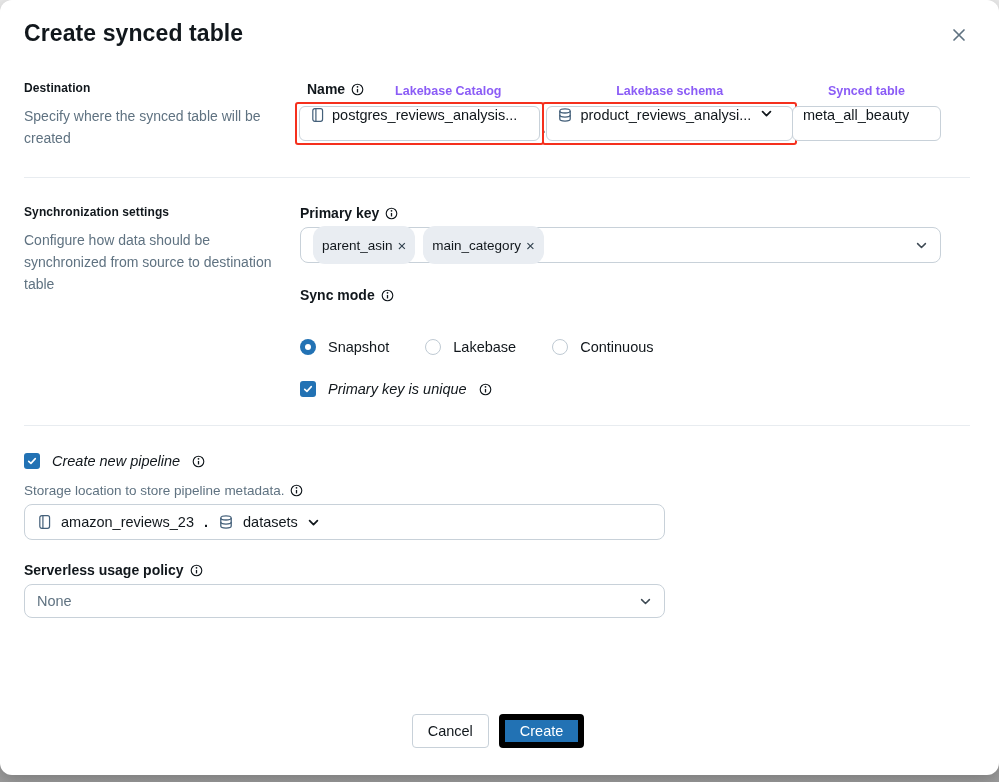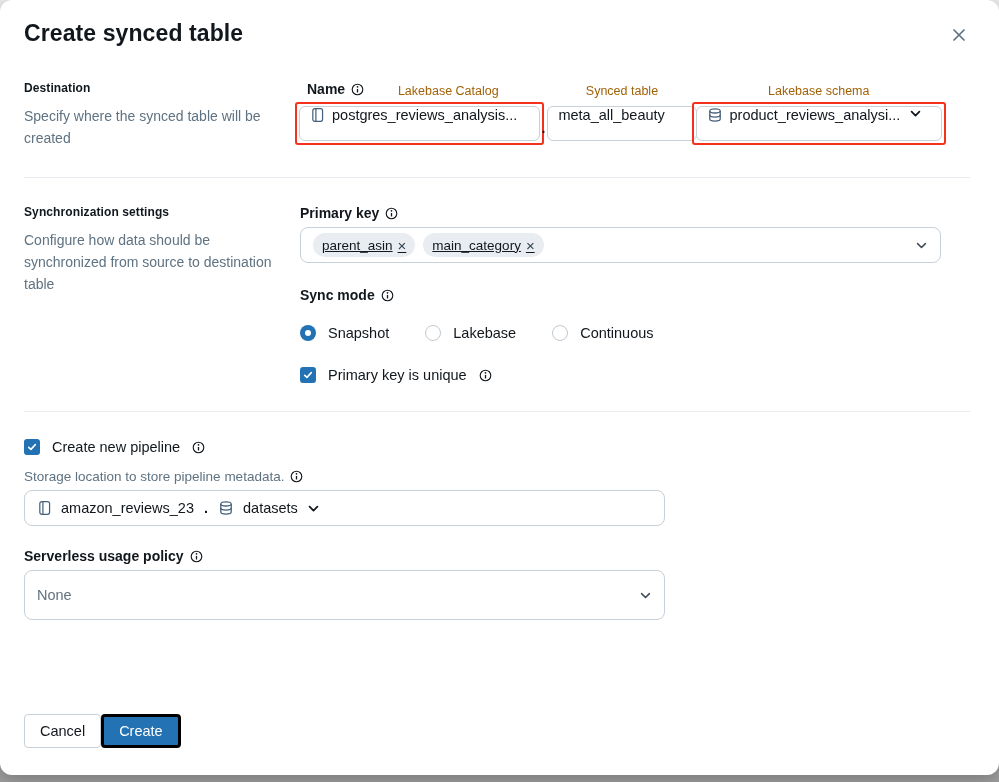--- a/index.html
+++ b/index.html
@@ -25,21 +25,21 @@
   
   .section { display:flex; }
   .section-left { width:276px; flex-shrink:0; padding-right:20px; }
   .section-left h2 { font-size:12px; font-weight:700; margin-bottom:10px; letter-spacing:.1px; }
   .section-desc { font-size:14px; line-height:22px; color:#5F7281; max-width:250px; }
   .section-right { width:641px; flex-shrink:0; }
   .divider { border:none; border-top:1px solid #E8ECF0; margin:28px 0 27px 0; width:946px; }
   
   .field-label { font-size:14px; font-weight:700; display:flex; align-items:center; gap:6px; }
   .muted-label { font-size:13.5px; color:#5F7281; display:flex; align-items:center; gap:6px; }
-  .red-label { font-size:12.5px; font-weight:400; color:#a16207; }
+  .red-label { font-size:12.5px; font-weight:700; color:#8b5cf6; }
   
   .name-row { display:flex; align-items:flex-start; }
   .fgroup { display:flex; flex-direction:column; }
   .fgroup .flabel { position:relative; height:19px; margin-bottom:2px; text-align:center; }
   .fgroup .flabel .abs-left { position:absolute; left:7px; top:0; }
   .g1 { width:240px; }
   .g2 { width:246px; }
   .g3 { width:150px; margin-left:auto; }
   .red-box { border:2px solid #F5301D; padding:2px; margin:0 -5px; border-radius:3px; }
   .field {
@@ -50,47 +50,47 @@
   }
   .field .val { overflow:hidden; text-overflow:clip; white-space:nowrap; }
   .dot-sep { align-self:flex-end; padding:0 2px 9px 3px; font-size:14px; font-weight:700; color:#11171C; }
   .g3 .field { margin-top:4px; }
   
   .multiselect {
     height:36px; border:1px solid #C8D1D9; border-radius:8px;
     display:flex; align-items:center; gap:8px; padding:0 12px;
   }
   .chip {
-    background:#E9EDF2; border-radius:12px; height:24px;
+    background:#E9EDF2; border-radius:12px; height:38px;
     display:flex; align-items:center; gap:5px; padding:0 9px;
-    font-size:13.5px; color:#11171C;text-decoration:underline;
+    font-size:13.5px; color:#11171C;
   }
   .chip .x { font-size:15px; line-height:1; color:#30404d; cursor:pointer; }
   .ms-chevron { margin-left:auto; display:flex; }
   
-  .radio-row { display:flex; align-items:flex-end; gap:36px; margin-top:22px; }
+  .radio-row { display:flex; align-items:flex-end; gap:36px; margin-top:36px; }
   .radio-item { display:flex; align-items:center; gap:12px; font-size:14.5px; cursor:pointer; }
   .radio-dot { width:16px; height:16px; border-radius:50%; border:1px solid #BFCAD3; background:#fff; flex-shrink:0; }
   .radio-dot.selected { border:none; background:#2272B4; position:relative; }
   .radio-dot.selected::after { content:""; position:absolute; left:5px; top:5px; width:6px; height:6px; border-radius:50%; background:#fff; }
-  .check-row { display:flex; align-items:center; gap:12px; font-size:14.5px; cursor:pointer; }
+  .check-row { display:flex; align-items:center; gap:12px; font-size:14.5px; cursor:pointer;font-style:italic; }
   .checkbox { width:16px; height:16px; border-radius:3px; background:#2272B4; display:flex; align-items:center; justify-content:center; flex-shrink:0; }
   
   .select-field {
-    height:50px; border:1px solid #C8D1D9; border-radius:8px;
+    height:34px; border:1px solid #C8D1D9; border-radius:8px;
     display:flex; align-items:center; gap:6px; padding:0 12px; font-size:14.5px;
   }
   .select-field .placeholder { color:#5F7281; }
   .sf-chevron { margin-left:auto; display:flex; }
   .inline-chip-sep { font-weight:700; margin:0 1px; }
   
-  .modal-footer { margin-top:auto; display:flex; justify-content:flex-start; }
+  .modal-footer { margin-top:auto; display:flex; justify-content:center; gap:10px; }
   .btn { height:34px; padding:0 15px; border-radius:4px; font-size:14.5px; font-family:"Liberation Sans",sans-serif; cursor:pointer; }
   .btn-secondary { background:#fff; border:1px solid #C8D1D9; color:#11171C; }
-  .btn-primary { background:#2272B4; border:3px solid #000000; color:#fff; }
+  .btn-primary { background:#2272B4; border:6px solid #000000; color:#fff; }
   .icon { display:inline-flex; flex-shrink:0; }
   .mt24 { margin-top:24px; }
   .mt22 { margin-top:22px; }
   .mt14 { margin-top:14px; }
   .mt6 { margin-top:6px; }
 </style>
 </head>
 <body>
 
 <div class="modal">
@@ -135,29 +135,20 @@
                     <rect x="3" y="1.3" width="10.4" height="13.4" rx="2.1" fill="none" stroke="#44607A" stroke-width="1.3"></rect>
                     <line x1="6.3" y1="1.3" x2="6.3" y2="14.7" stroke="#44607A" stroke-width="1.3"></line>
                   </svg>
               </span>
               <span class="val">postgres_reviews_analysis...</span>
             </div>
           </div>
         </div>
 
         <div class="dot-sep">.</div>
-
-        <div class="fgroup g3">
-          <div class="flabel">
-            <span class="red-label">Synced table</span>
-          </div>
-          <div class="field">
-            <span class="val">meta_all_beauty</span>
-          </div>
-        </div>
 
         <div class="fgroup g2">
           <div class="flabel">
             <span class="red-label">Lakebase schema</span>
           </div>
           <div class="red-box">
             <div class="field">
               <span class="icon">
                 <svg width="16" height="16" viewBox="0 0 16 16">
                     <ellipse cx="8" cy="3.9" rx="5.2" ry="2.1" fill="none" stroke="#44607A" stroke-width="1.3"></ellipse>
@@ -168,20 +159,29 @@
               <span class="val">product_reviews_analysi...</span>
               <span class="icon" style="margin-left:2px;">
                 <svg width="13" height="13" viewBox="0 0 12 12">
                     <path d="M2.4 4.3 L6 7.9 L9.6 4.3" fill="none" stroke="#11171C" stroke-width="1.6" stroke-linecap="round" stroke-linejoin="round"></path>
                   </svg>
               </span>
             </div>
           </div>
         </div>
 
+        <div class="fgroup g3">
+          <div class="flabel">
+            <span class="red-label">Synced table</span>
+          </div>
+          <div class="field">
+            <span class="val">meta_all_beauty</span>
+          </div>
+        </div>
+
       </div>
     </div>
   </div>
 
   <hr class="divider">
 
   <div class="section">
     <div class="section-left">
       <h2>Synchronization settings</h2>
       <div class="section-desc">Configure how data should be synchronized from source to destination table</div>

